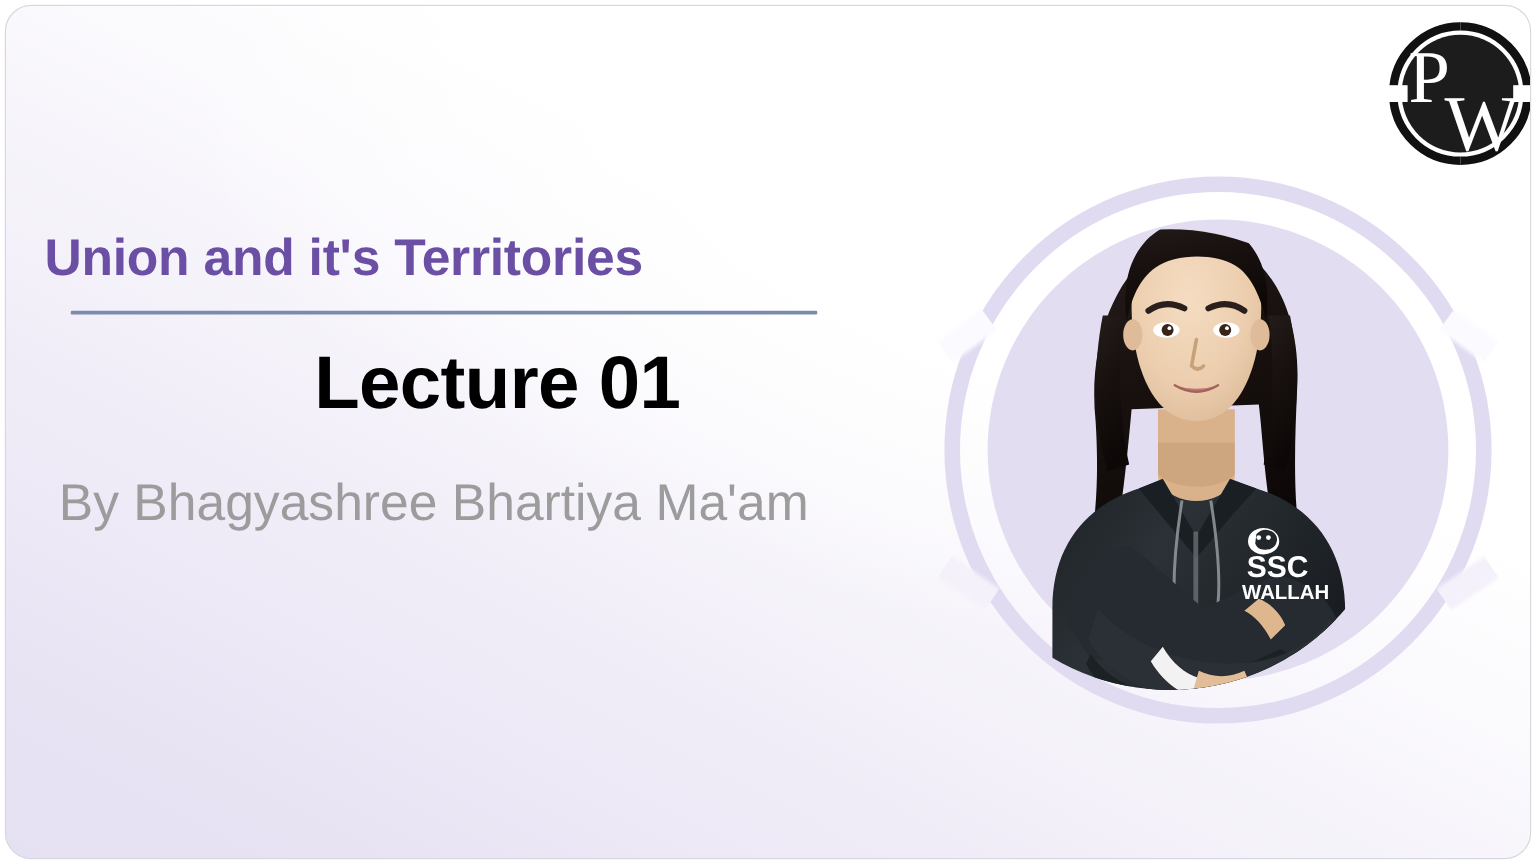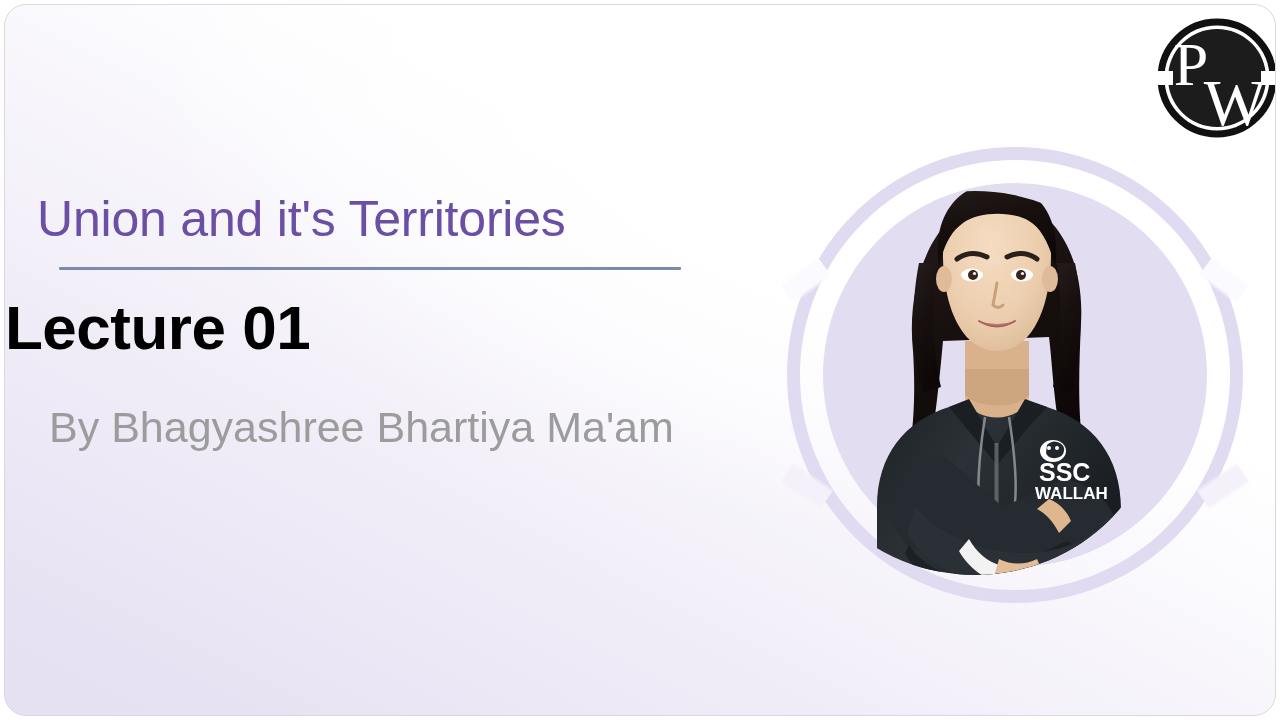--- a/index.html
+++ b/index.html
@@ -116,38 +116,38 @@
   
   #text-col {
     position: absolute;
     left: 0px;
     top: 186px;
     width: 790px;
   }
   #course-title {
     margin: 0;
     padding: 0 0 0 32px;
-    font-size: 50px;
+    font-size: 43px;
     line-height: 1.12;
-    font-weight: 400;
+    font-weight: 700;
     letter-spacing: -0.2px;
     color: #6b4fa5;
     white-space: nowrap;
   }
   #title-divider {
     margin: 20px 0 0 54px;
     width: 622px;
     height: 3px;
     background: #7b8bae;
     border-radius: 1px;
   }
   #lecture-number {
     margin: 24px 0 0 0;
     padding: 0 228px 0 0;
-    text-align: left;
+    text-align: right;
     font-size: 62px;
     line-height: 1.1;
     font-weight: 700;
     letter-spacing: -0.5px;
     color: #000000;
   }
   #presenter {
     margin: 42px 0 16px 0;
     padding: 0 0 0 44px;
     font-size: 43px;

